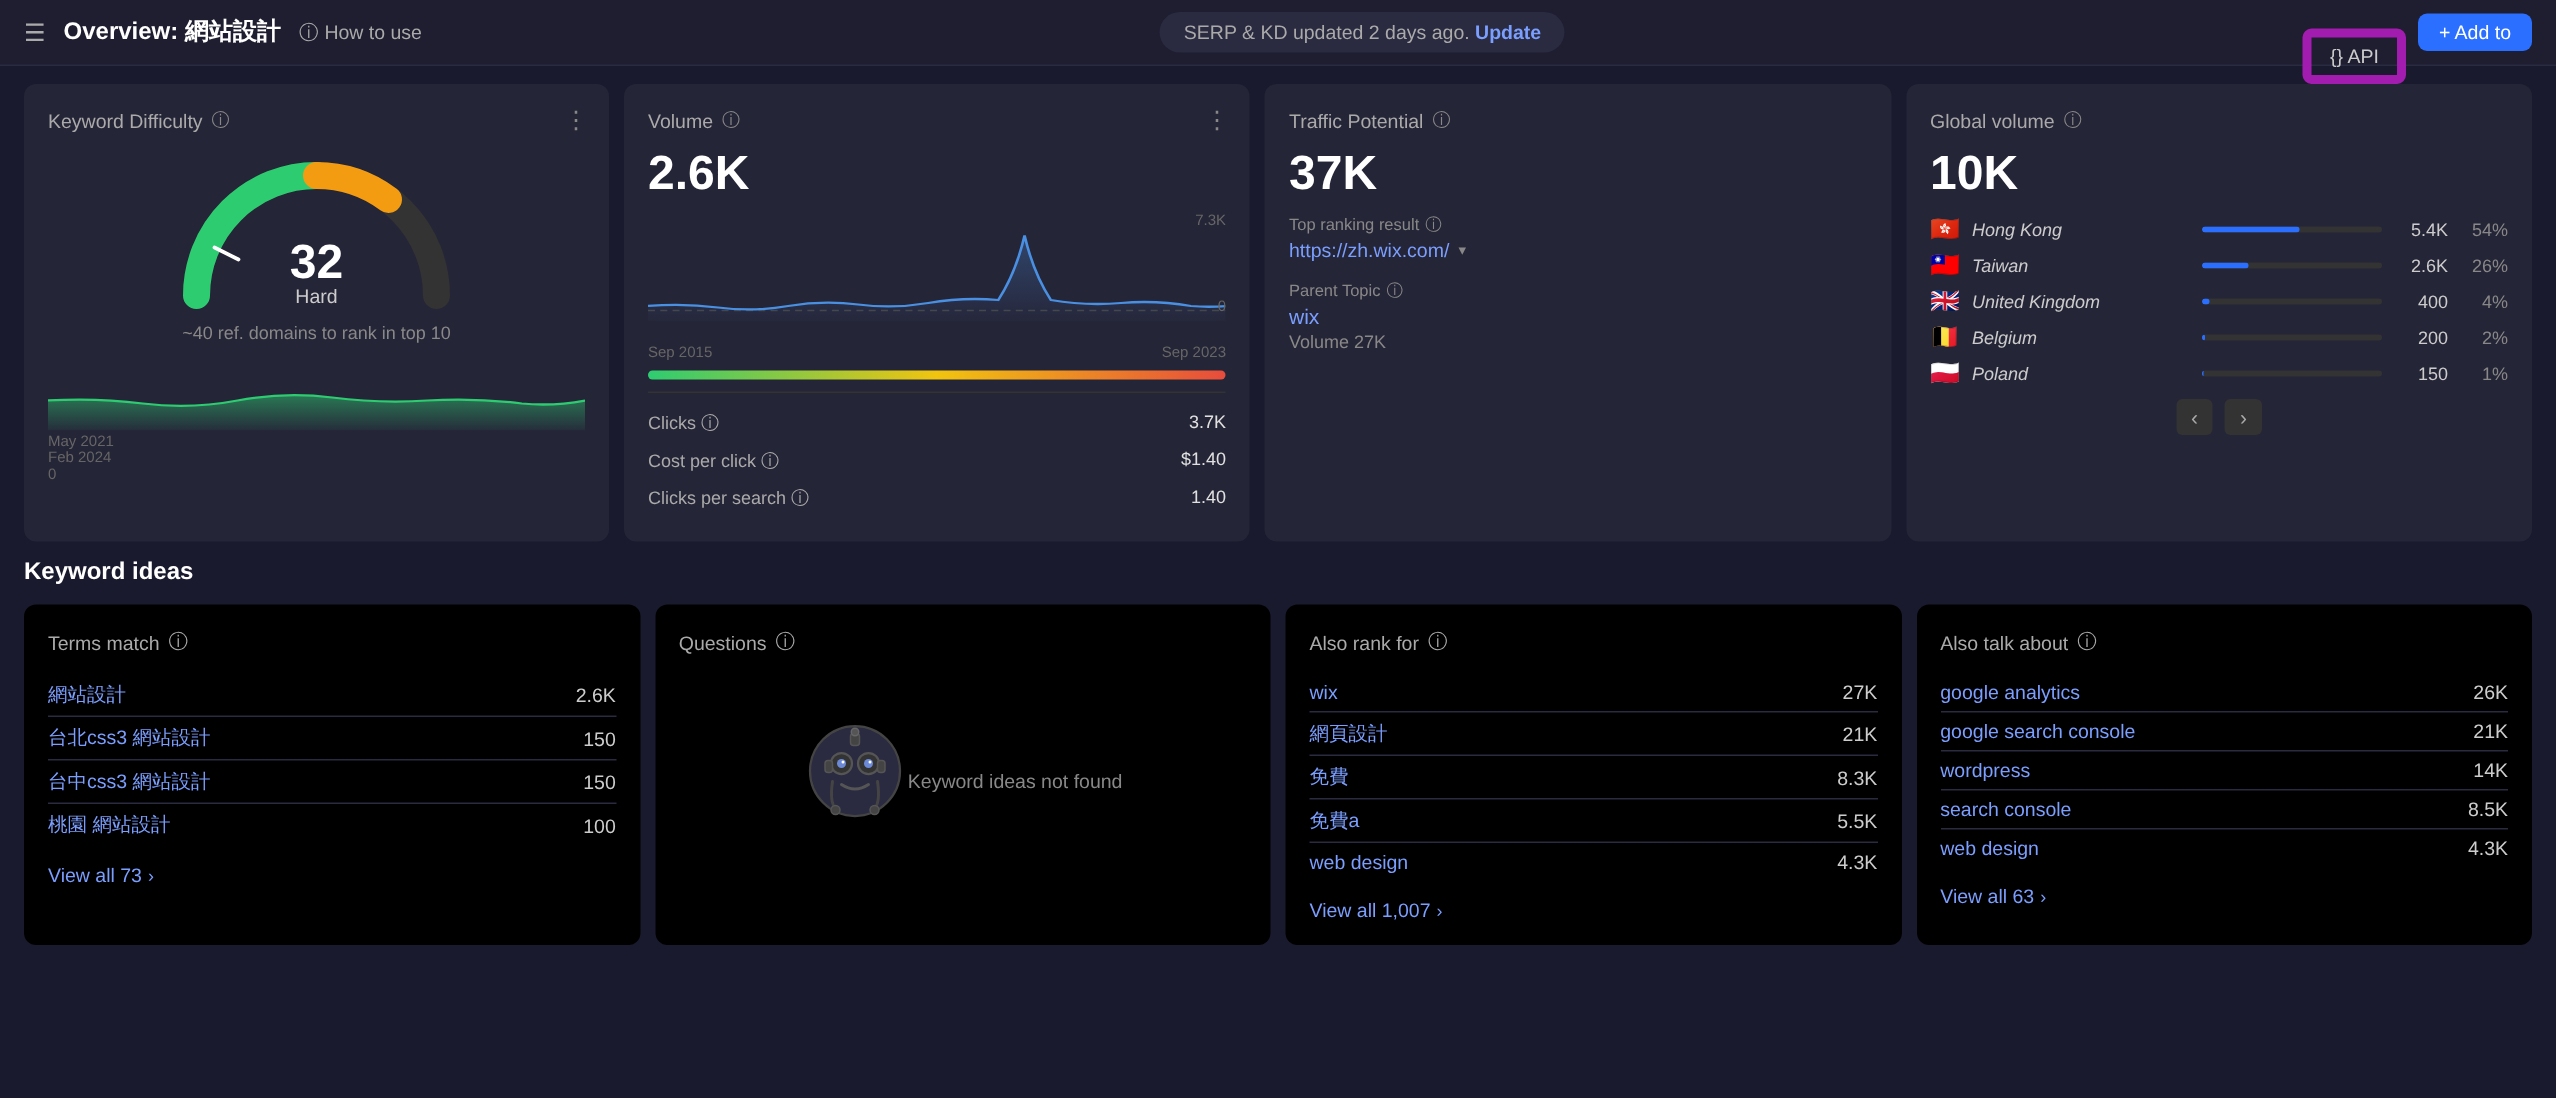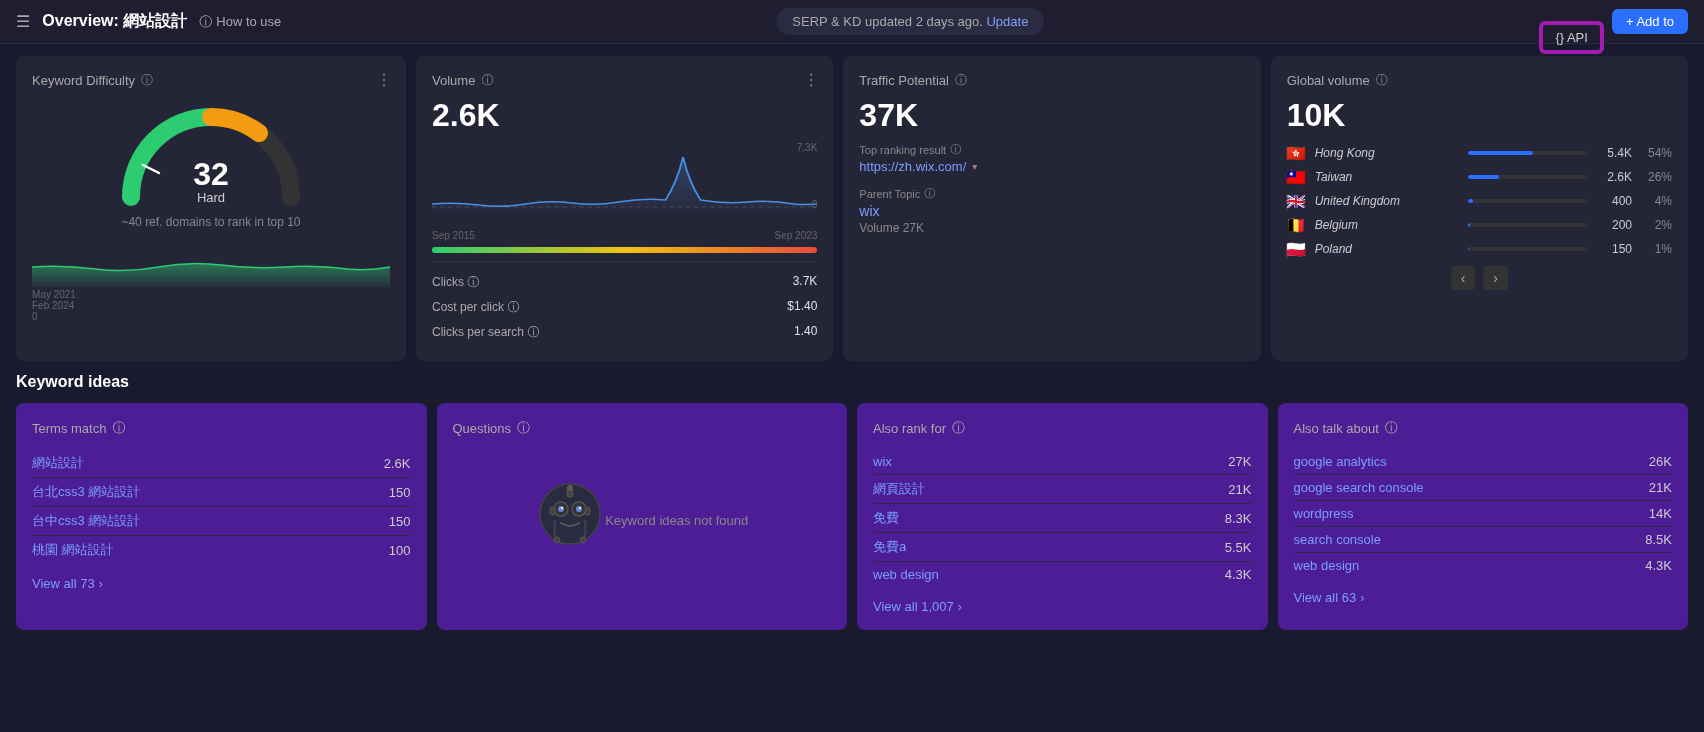--- a/index.html
+++ b/index.html
@@ -48,30 +48,30 @@
     .serp-update-notice {
       background: #2a2a40;
       border-radius: 20px;
       padding: 6px 16px;
       font-size: 13px;
       color: #aaa;
     }
     .serp-update-notice a {
       color: #7b9fff;
       text-decoration: none;
-      font-weight: 400;
+      font-weight: 700;
     }
     .header-actions {
       display: flex;
       align-items: center;
       gap: 8px;
     }
     .btn-api {
       background: transparent;
-      border: 4px solid #a21caf;
+      border: 6px solid #a21caf;
       color: #ccc;
       border-radius: 6px;
       padding: 5px 12px;
       cursor: pointer;
       font-size: 13px;
       margin-top: 32px;
     }
     .btn-add-to {
       background: #2a6fff;
       border: none;
@@ -332,21 +332,21 @@
       margin-bottom: 12px;
     }
 
     .ki-grid {
       display: grid;
       grid-template-columns: 1fr 1fr 1fr 1fr;
       gap: 10px;
     }
 
     .ki-col {
-      background: #4c1d95;
+      background: #000000;
       border-radius: 8px;
       padding: 16px;
       text-align: right;
     }
 
     .ki-col-title {
       font-size: 13px;
       color: #aaa;
       margin-bottom: 12px;
       display: flex;

